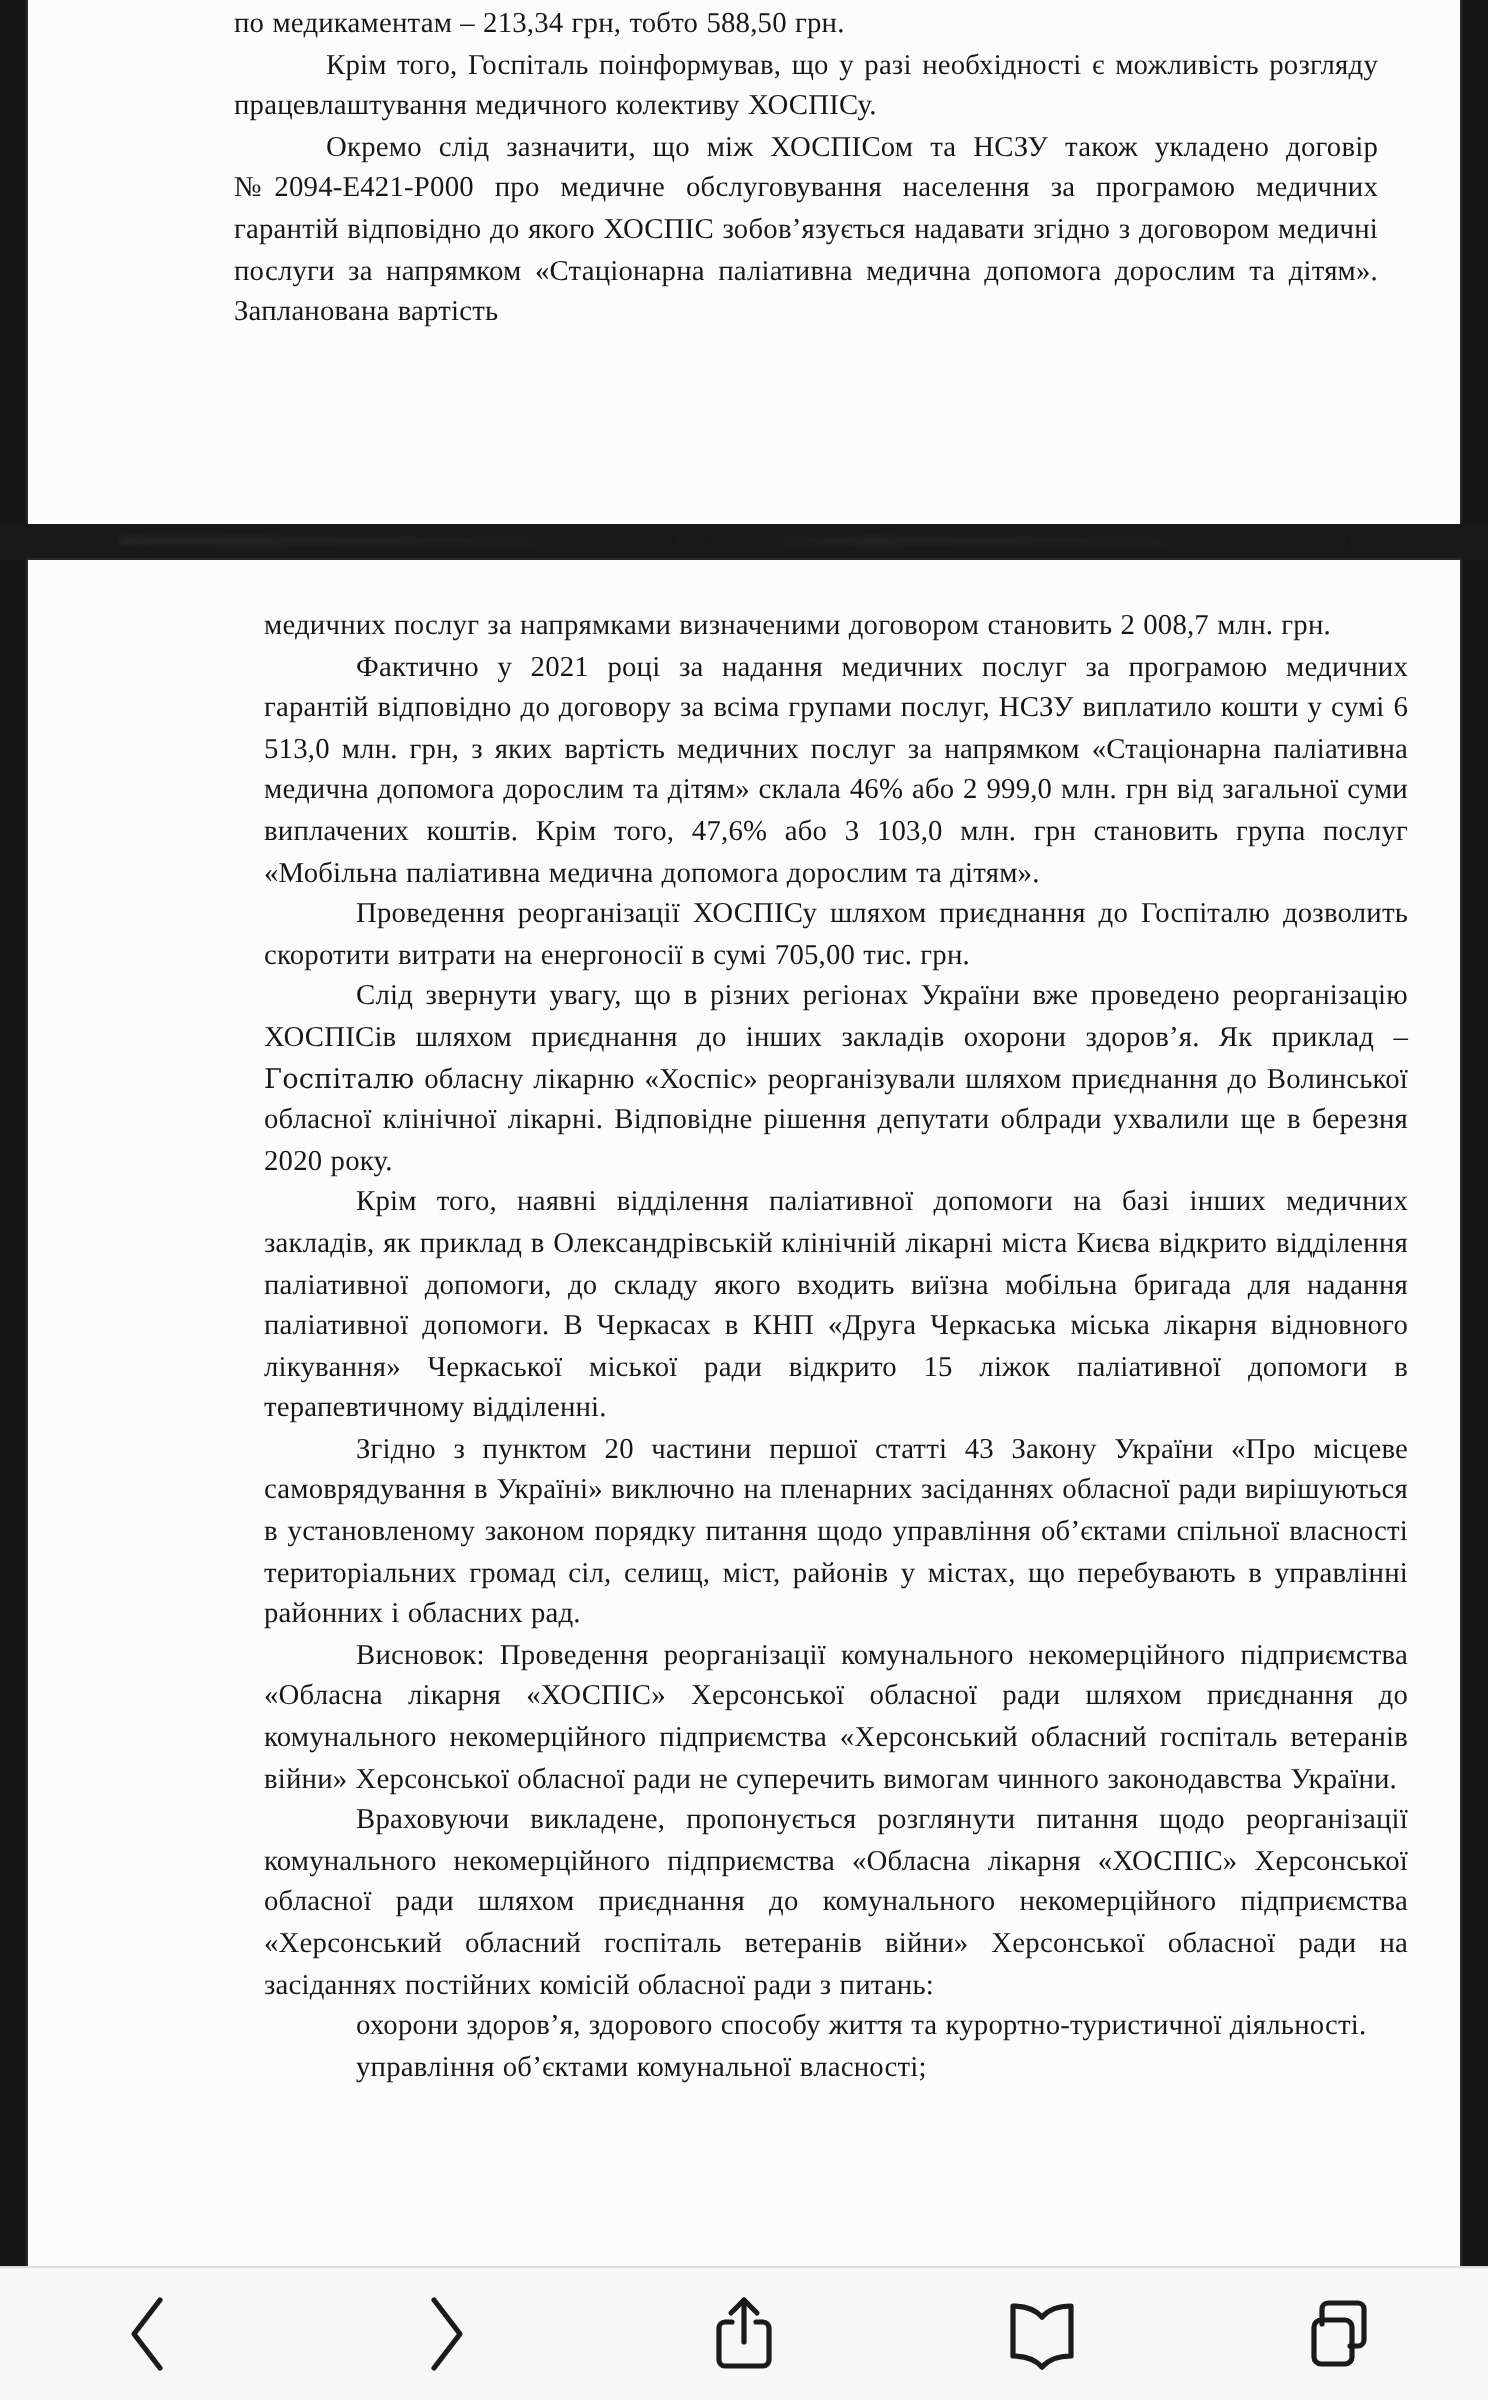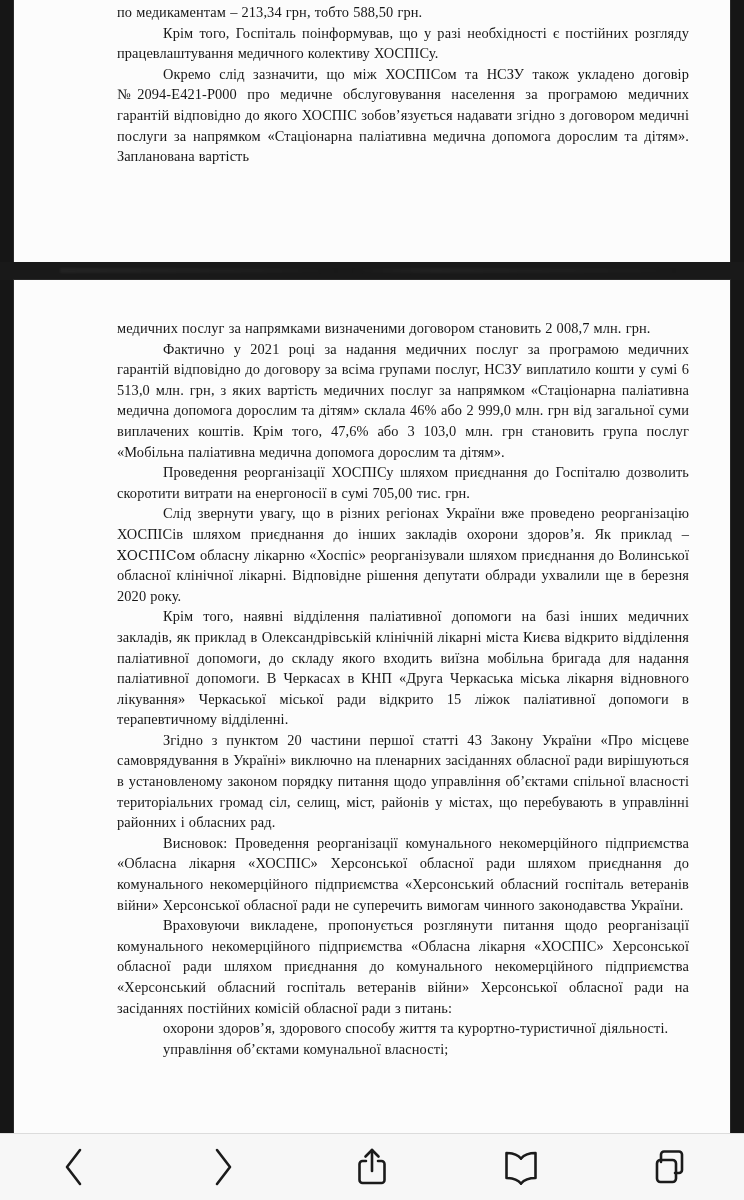--- a/index.html
+++ b/index.html
@@ -35,21 +35,21 @@
     width: 572px;
     font-size: 14.4px;
     line-height: 20.6px;
     color: #171717;
     text-align: justify;
     text-justify: inter-word;
     letter-spacing: 0.1px;
     word-spacing: 0.4px;
   }
   #p1-text { top: 2px; }
-  #p2-text { top: 38px; }
+  #p2-text { top: 23px; margin-left: 15px; }
 
   .doc-text p {
     margin: 0;
     text-indent: 46px;
     text-align: justify;
   }
   .doc-text p.no-indent { text-indent: 0; }
   .b { font-weight: normal; }
   .alt { font-family: "DejaVu Serif", serif; font-size: 13.6px; }
 
@@ -104,33 +104,33 @@
   }
 </style>
 </head>
 <body>
 
 <div id="viewer">
 
   <div class="page" id="page-one">
     <div class="doc-text" id="p1-text">
         <p class="no-indent"><span>по медикаментам – 213,34 грн, тобто 588,50 грн.</span></p>
-        <p><span>Крім того, Госпіталь поінформував, що у разі необхідності є постійних розгляду працевлаштування медичного колективу ХОСПІСу.</span></p>
+        <p><span>Крім того, Госпіталь поінформував, що у разі необхідності є можливість розгляду працевлаштування медичного колективу ХОСПІСу.</span></p>
         <p><span>Окремо слід зазначити, що між ХОСПІСом та НСЗУ також укладено договір №2094-E421-P000 про медичне обслуговування населення за програмою медичних гарантій відповідно до якого ХОСПІС зобов’язується надавати згідно з договором медичні послуги за напрямком «Стаціонарна паліативна медична допомога дорослим та дітям». Запланована вартість</span></p>
       </div>
   </div>
 
   <div id="page-gap"></div>
 
   <div class="page" id="page-two">
     <div class="doc-text" id="p2-text">
         <p class="no-indent"><span>медичних послуг за напрямками визначеними договором становить 2 008,7 млн. грн.</span></p>
         <p><span>Фактично у 2021 році за надання медичних послуг за програмою медичних гарантій відповідно до договору за всіма групами послуг, НСЗУ виплатило кошти у сумі 6 513,0 млн. грн, з яких вартість медичних послуг за напрямком «Стаціонарна паліативна медична допомога дорослим та дітям» склала 46% або 2 999,0 млн. грн від загальної суми виплачених коштів. Крім того, 47,6% або 3 103,0 млн. грн становить група послуг «Мобільна паліативна медична допомога дорослим та дітям».</span></p>
         <p><span>Проведення реорганізації ХОСПІСу шляхом приєднання до Госпіталю дозволить скоротити витрати на енергоносії в сумі 705,00 тис. грн.</span></p>
-        <p><span>Слід звернути увагу, що в різних регіонах України вже проведено реорганізацію ХОСПІСів шляхом приєднання до інших закладів охорони здоров’я. Як приклад – </span><span class="alt">ХОСПІСом</span><span> обласну лікарню «Хоспіс» реорганізували шляхом приєднання до Волинської обласної клінічної лікарні. Відповідне рішення депутати облради ухвалили ще в березня 2020 року.</span></p>
+        <p><span>Слід звернути увагу, що в різних регіонах України вже проведено реорганізацію ХОСПІСів шляхом приєднання до інших закладів охорони здоров’я. Як приклад – </span><span class="alt">Госпіталю</span><span> обласну лікарню «Хоспіс» реорганізували шляхом приєднання до Волинської обласної клінічної лікарні. Відповідне рішення депутати облради ухвалили ще в березня 2020 року.</span></p>
         <p><span>Крім того, наявні відділення паліативної допомоги на базі інших медичних закладів, як приклад в Олександрівській клінічній лікарні міста Києва відкрито відділення паліативної допомоги, до складу якого входить виїзна мобільна бригада для надання паліативної допомоги. В Черкасах в КНП «Друга Черкаська міська лікарня відновного лікування» Черкаської міської ради відкрито 15 ліжок паліативної допомоги в терапевтичному відділенні.</span></p>
         <p><span>Згідно з пунктом 20 частини першої статті 43 Закону України «Про місцеве самоврядування в Україні» виключно на пленарних засіданнях обласної ради вирішуються в установленому законом порядку питання щодо управління об’єктами спільної власності територіальних громад сіл, селищ, міст, районів у містах, що перебувають в управлінні районних і обласних рад.</span></p>
         <p><span class="b">Висновок:</span><span> Проведення реорганізації комунального некомерційного підприємства «Обласна лікарня «ХОСПІС» Херсонської обласної ради шляхом приєднання до комунального некомерційного підприємства «Херсонський обласний госпіталь ветеранів війни» Херсонської обласної ради не суперечить вимогам чинного законодавства України.</span></p>
         <p><span>Враховуючи викладене, пропонується розглянути питання щодо реорганізації комунального некомерційного підприємства «Обласна лікарня «ХОСПІС» Херсонської обласної ради  шляхом приєднання до комунального некомерційного підприємства «Херсонський обласний госпіталь ветеранів війни» Херсонської обласної ради на засіданнях </span><span class="b">постійних комісій обласної ради з питань:</span></p>
         <p><span class="b">охорони здоров’я, здорового способу життя та курортно-туристичної діяльності.</span></p>
         <p><span class="b">управління об’єктами комунальної власності;</span></p>
       </div>
 
   </div>
 

